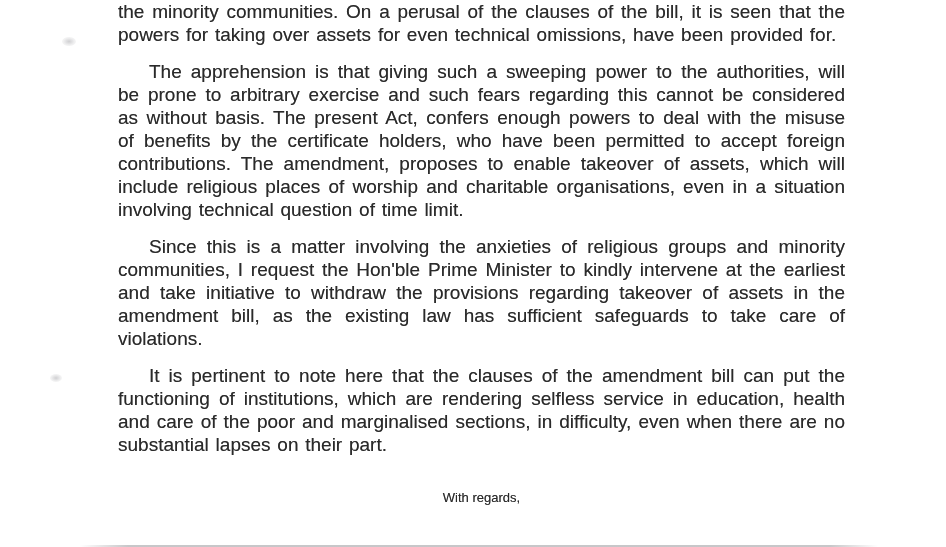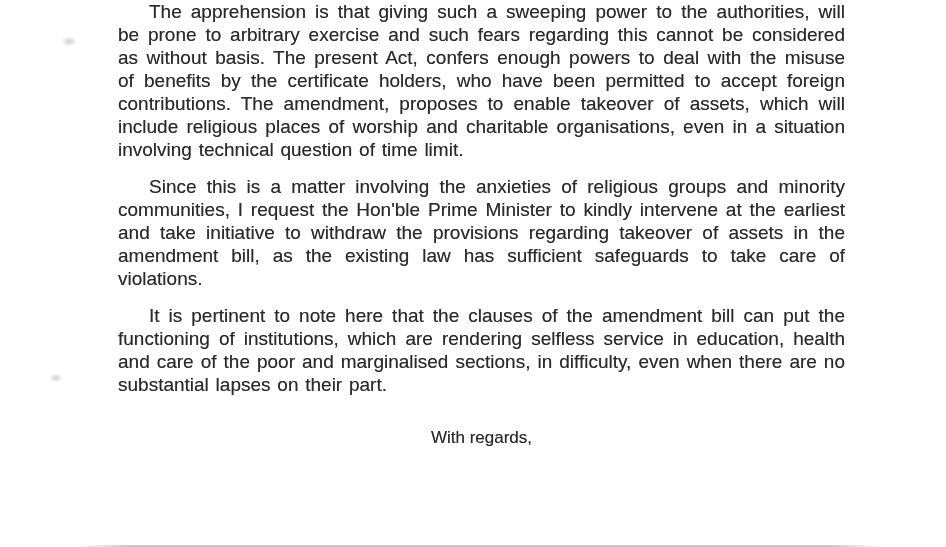--- a/index.html
+++ b/index.html
@@ -29,21 +29,21 @@
     text-align: justify;
     text-justify: inter-word;
     word-spacing: 1.5px;
     text-shadow: 0 0 0.6px rgba(42,42,42,0.55);
   }
   .para.indent {
     text-indent: 31px;
   }
   .closing {
     margin-top: 30px;
-    font-size: 17px;
+    font-size: 13px;
     line-height: 23px;
     color: #2a2a2a;
     text-align: center;
     text-shadow: 0 0 0.6px rgba(42,42,42,0.55);
   }
   
   .smudge {
     position: absolute;
     border-radius: 50%;
     background: radial-gradient(ellipse at center, rgba(150,150,155,0.45) 0%, rgba(150,150,155,0.15) 55%, rgba(150,150,155,0) 100%);
@@ -59,20 +59,21 @@
     height: 2px;
     background: linear-gradient(to right, rgba(180,180,183,0) 0%, rgba(180,180,183,0.75) 6%, rgba(180,180,183,0.75) 94%, rgba(180,180,183,0) 100%);
   }
 </style>
 </head>
 <body>
 
 <div class="page">
 
   <div class="letter-body">
+    <p class="para">the minority communities.  On a perusal of the clauses of the bill, it is seen that the powers for taking over assets for even technical omissions, have been provided for.</p>
 
     <p class="para indent">The apprehension is that giving such a sweeping power to the authorities, will be prone to arbitrary exercise and such fears regarding this cannot be considered as without basis.  The present Act, confers enough powers to deal with the misuse of benefits by the certificate holders, who have been permitted to accept foreign contributions. The amendment, proposes to enable takeover of assets, which will include religious places of worship and charitable organisations, even in a situation involving technical question of time limit.</p>
 
     <p class="para indent">Since this is a matter involving the anxieties of religious groups and minority communities, I request the Hon'ble Prime Minister to kindly intervene at the earliest and take initiative to withdraw the provisions regarding takeover of assets in the amendment bill, as the existing law has sufficient safeguards to take care of violations.</p>
 
     <p class="para indent">It is pertinent to note here that the clauses of the amendment bill can put the functioning of institutions, which are rendering selfless service in education, health and care of the poor and marginalised sections, in difficulty, even when there are no substantial lapses on their part.</p>
 
     <div class="closing">With regards,</div>
   </div>
 

